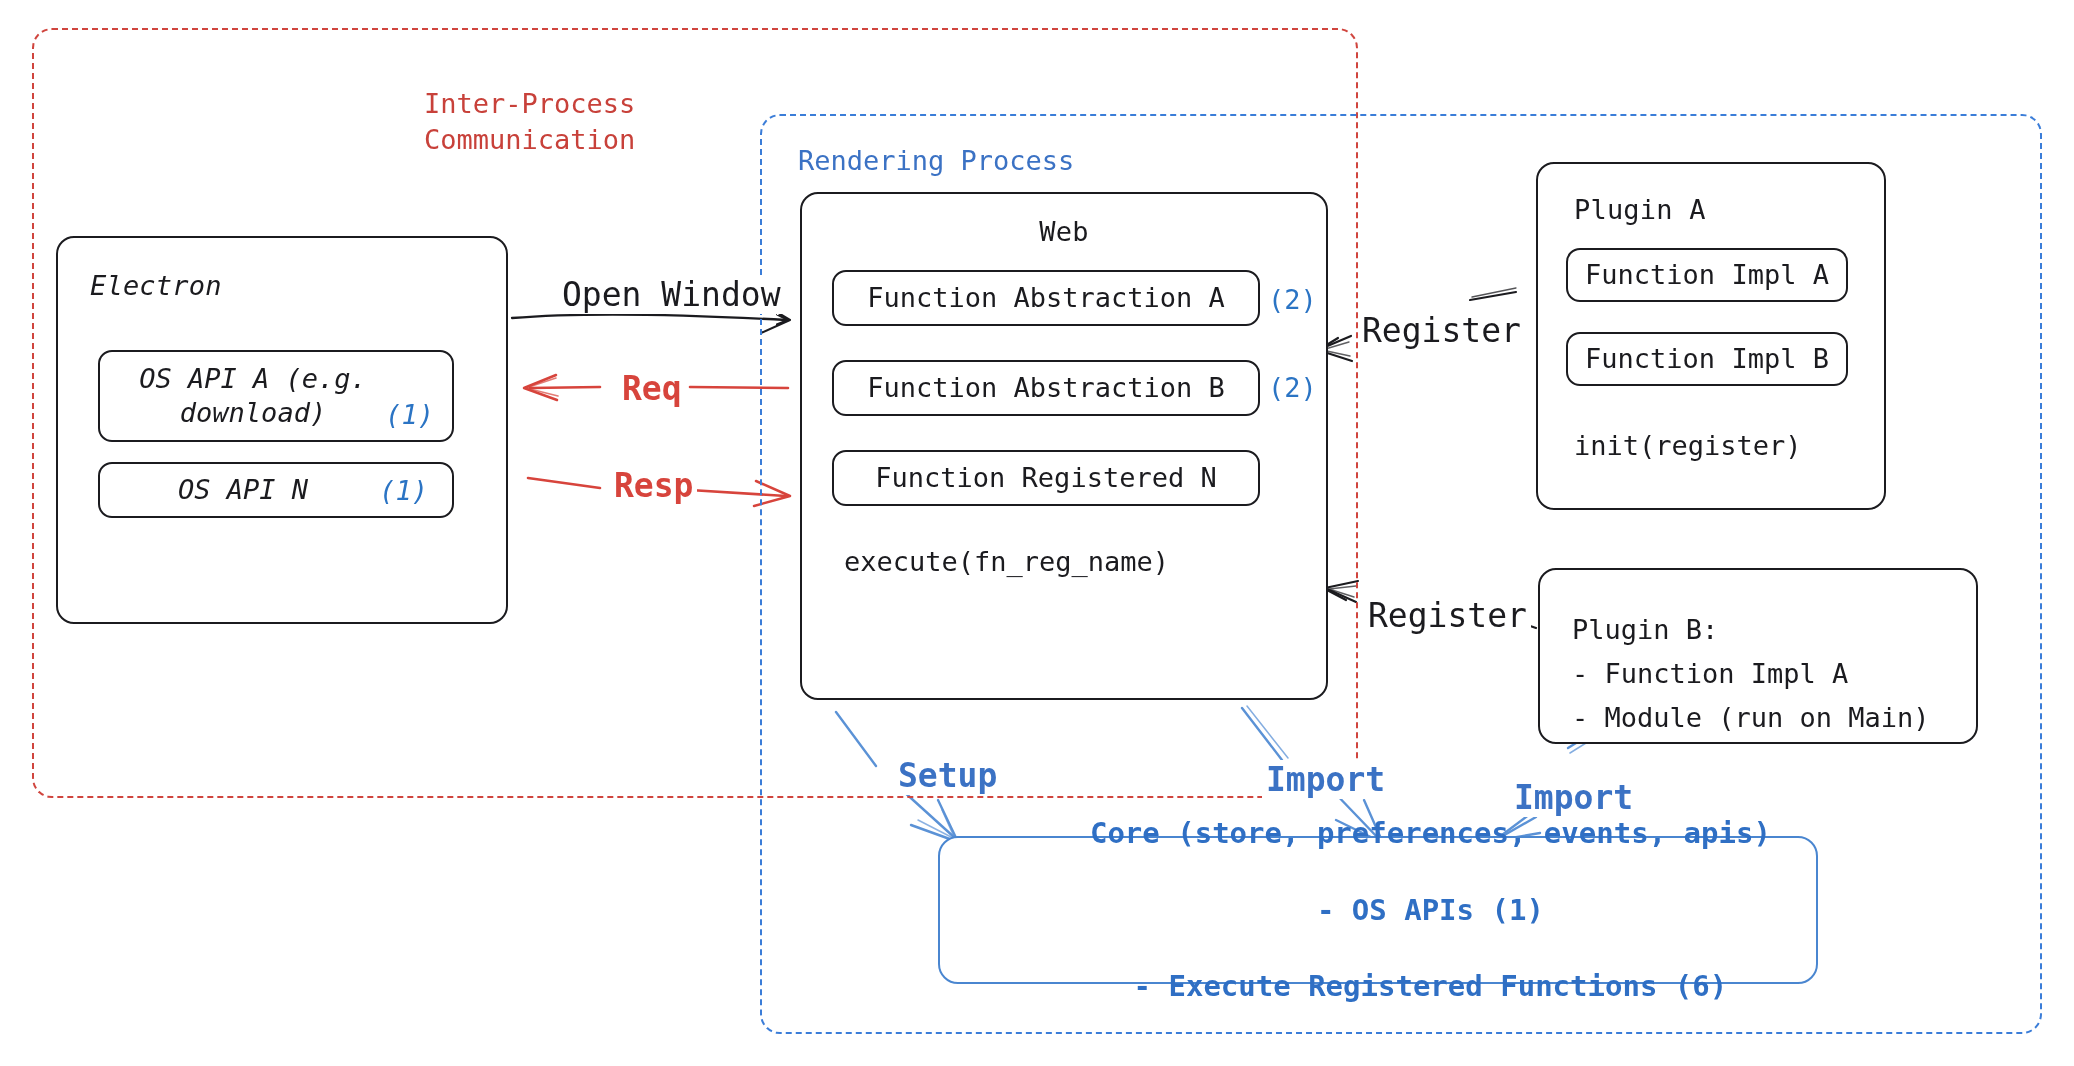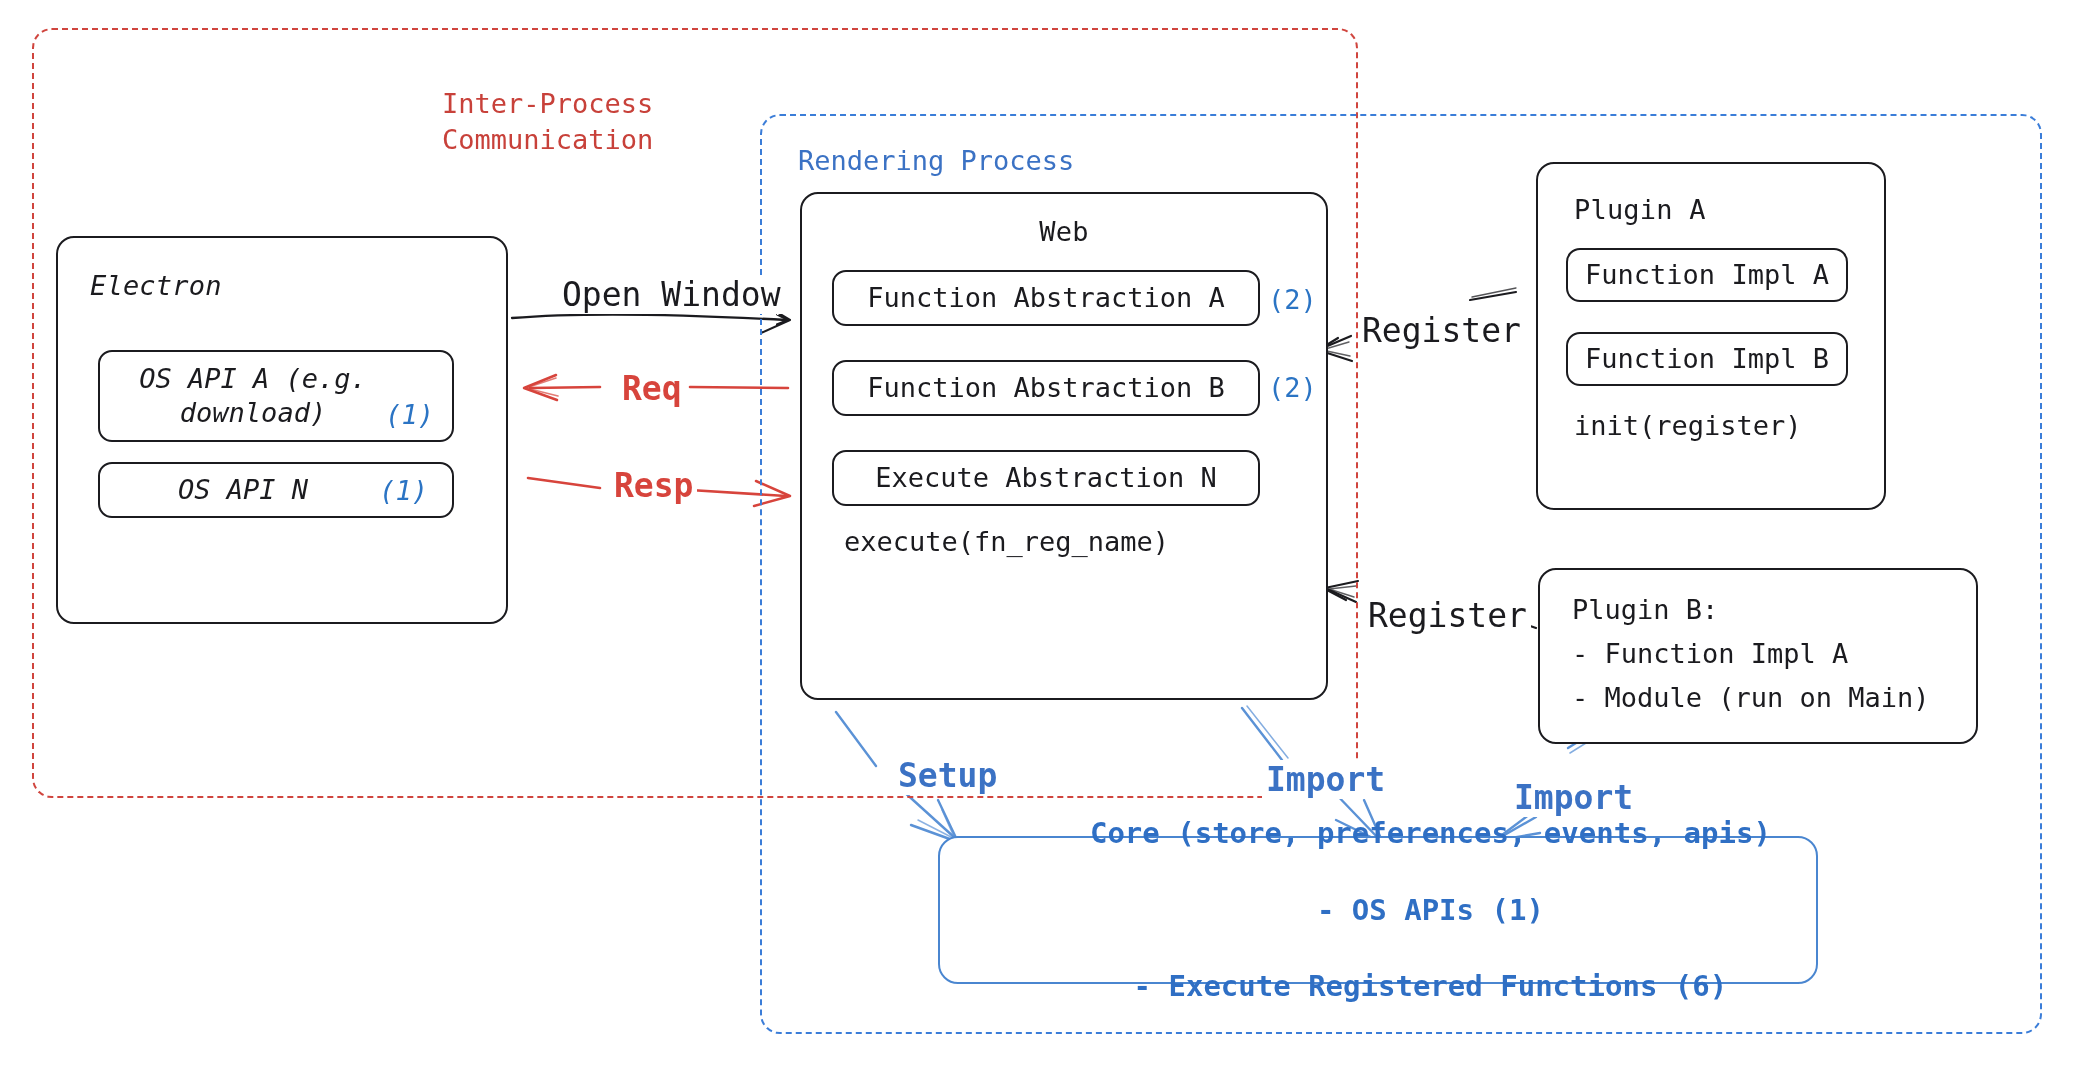--- a/index.html
+++ b/index.html
@@ -51,39 +51,40 @@
     color:#1b1b1f;
     white-space:pre;
     line-height:1.25;
   }
   .freetext{
     position:absolute;
     font-size:27px;
     color:#1b1b1f;
     white-space:pre;
     line-height:1.3;
+    margin-top:20px;
   }
 
   
   .region{
     position:absolute;
     box-sizing:border-box;
     border-radius:20px;
     background:transparent;
   }
   .region.ipc{ border:2.4px dashed #d0453e; }
   .region.render{ border:2.4px dashed #3b7dd8; }
 
   .region-title{
     position:absolute;
     font-size:27px;
     line-height:1.32;
     white-space:pre;
   }
-  .region-title.ipc{ color:#c8413a;margin-left:18px; }
+  .region-title.ipc{ color:#c8413a; }
   .region-title.render{ color:#3b72c4; }
 
   
   .edgelabel{
     position:absolute;
     font-size:33px;
     white-space:pre;
     background:#ffffff;
     padding:0 4px;
   }
@@ -220,21 +221,21 @@
       <div class="boxlabel">Function Abstraction A</div>
     </div>
     <div class="marker" style="left:466px;top:90px;">(2)</div>
 
     <div class="node inner" style="left:30px;top:166px;width:428px;height:56px;">
       <div class="boxlabel">Function Abstraction B</div>
     </div>
     <div class="marker" style="left:466px;top:178px;">(2)</div>
 
     <div class="node inner" style="left:30px;top:256px;width:428px;height:56px;">
-      <div class="boxlabel">Execute Abstraction N</div>
+      <div class="boxlabel">Function Registered N</div>
     </div>
 
     <div class="freetext" style="left:42px;top:330px;">execute(fn_reg_name)</div>
   </div>
 
   <div class="node" style="left:1536px;top:162px;width:350px;height:348px;">
     <div class="title" style="left:36px;top:30px;">Plugin A</div>
 
     <div class="node inner" style="left:28px;top:84px;width:282px;height:54px;padding-left:23px;">
       <div class="boxlabel">Function Impl A</div>

